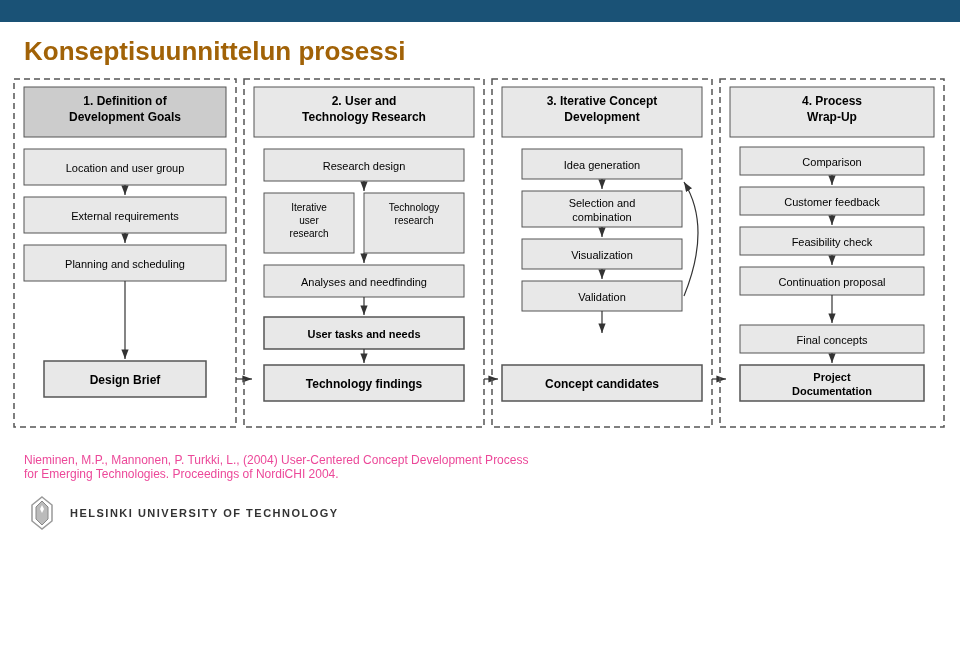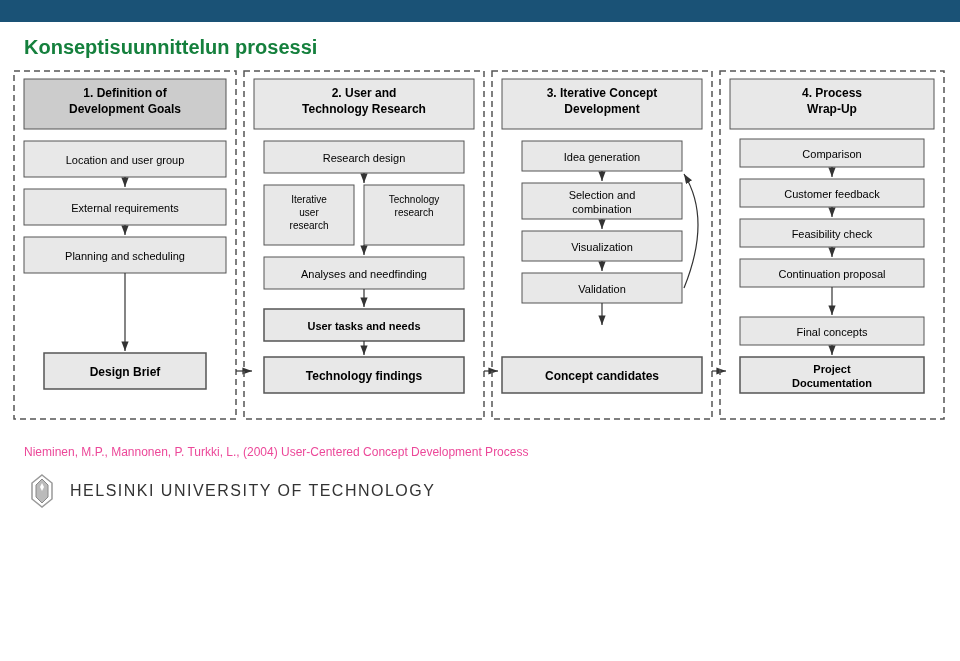--- a/index.html
+++ b/index.html
@@ -22,24 +22,24 @@
       font-weight: bold;
       letter-spacing: 0.5px;
     }
     .header-subtitle {
       font-size: 13px;
       margin-top: 2px;
     }
 
     
     .main-title {
-      font-size: 20px;
+      font-size: 26px;
       font-weight: bold;
       padding: 14px 24px 10px 24px;
-      color: #15803d;
+      color: #a16207;
     }
 
     
     .diagram-container {
       padding: 0 12px;
       position: relative;
     }
 
     .diagram-svg {
       width: 936px;
@@ -53,22 +53,22 @@
       color: #ec4899;
     }
 
     
     .footer {
       display: flex;
       align-items: center;
       padding: 8px 24px;
     }
     .footer-logo-text {
-      font-size: 16px;
-      font-weight: normal;
+      font-size: 11px;
+      font-weight: bold;
       letter-spacing: 1.5px;
       color: #333;
       margin-left: 10px;
     }
     .logo-shape {
       width: 36px;
       height: 36px;
     }
   </style>
 </head>
@@ -213,20 +213,21 @@
 
     <rect x="728" y="288" width="184" height="36" fill="#e8e8e8" stroke="#555" stroke-width="1.5"></rect>
     <text x="820" y="304" text-anchor="middle" font-family="Arial" font-size="11" font-weight="bold">Project</text>
     <text x="820" y="318" text-anchor="middle" font-family="Arial" font-size="11" font-weight="bold">Documentation</text>
 
   </svg>
 </div>
 
 <div class="citation">
   <div>Nieminen, M.P., Mannonen, P. Turkki, L., (2004) User-Centered Concept Development Process</div>
+  <div>for Emerging Technologies. Proceedings of NordiCHI 2004.</div>
 </div>
 
 <div class="footer">
 
   <svg class="logo-shape" viewBox="0 0 36 36">
     <polygon points="18,2 28,10 28,26 18,34 8,26 8,10" fill="none" stroke="#999" stroke-width="1.5"></polygon>
     <polygon points="18,6 24,12 24,24 18,30 12,24 12,12" fill="#bbb" stroke="#888" stroke-width="1"></polygon>
     <polygon points="18,10 20,14 18,18 16,14" fill="#fff"></polygon>
   </svg>
   <div class="footer-logo-text">HELSINKI UNIVERSITY OF TECHNOLOGY</div>

